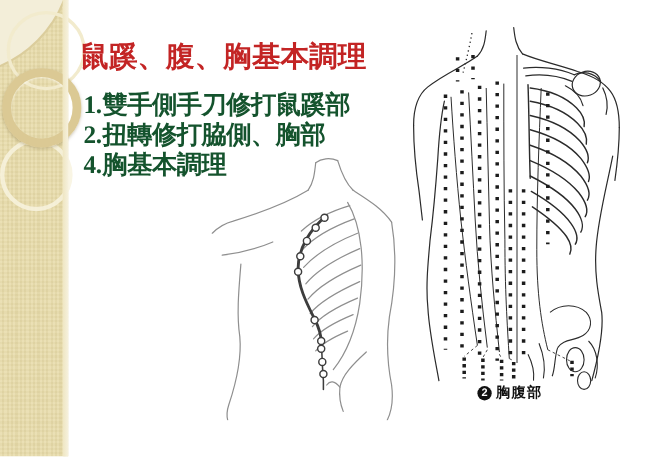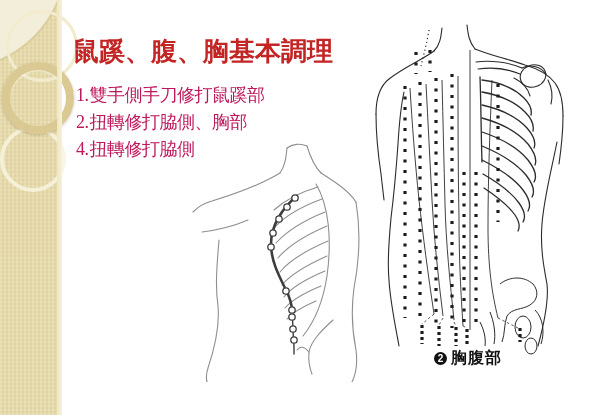--- a/index.html
+++ b/index.html
@@ -37,59 +37,59 @@
     position:absolute;left:0px;top:126px;width:58px;height:58px;border-radius:50%;
     border:4px solid rgba(248,243,223,.85);
   }
   
   .title{
     position:absolute;left:73px;top:34px;z-index:5;
     font-size:26px;font-weight:600;color:#c32424;white-space:nowrap;
   }
   .hit-list{
     position:absolute;left:76px;top:82px;z-index:5;margin:0;padding:0;list-style:none;
-    font-size:18px;font-weight:400;color:#be185d;line-height:27px;
+    font-size:23px;font-weight:700;color:#14532d;line-height:27px;
     letter-spacing:-0.5px;white-space:nowrap;
   }
   .hit-list .num{padding-right:1px;}
   
   .fig{position:absolute;z-index:3;}
   #fig-left{left:190px;top:140px;}
   #fig-right{left:372px;top:22px;}
   .fig-caption{
     position:absolute;left:434px;top:348px;z-index:4;
     display:flex;align-items:center;gap:4px;
     font-family:"Liberation Sans","DejaVu Sans",sans-serif;
   }
   .cap-circle{
     display:inline-block;width:13px;height:13px;border-radius:50%;
     background:#111;color:#fff;font-size:10px;line-height:13px;
     text-align:center;font-weight:700;
   }
-  .cap-text{font-size:16px;font-weight:700;color:#111;letter-spacing:1px;}
+  .cap-text{font-size:13px;font-weight:700;color:#111;letter-spacing:1px;}
 </style>
 </head>
 <body>
 
 <div id="slide">
 
   <div class="sidebar">
     <div class="decor-quadrant"></div>
     <div class="decor-ring-light"></div>
     <div class="decor-ring-faint"></div>
     <div class="decor-ring"></div>
     <div class="sidebar-edge"></div>
   </div>
 
   <div class="title">鼠蹊、腹、胸基本調理</div>
 
   <ul class="hit-list">
     <li><span class="num">1.</span><span>雙手側手刀修打鼠蹊部</span></li>
     <li><span class="num">2.</span><span>扭轉修打脇側、胸部</span></li>
-    <li><span class="num">4.</span><span>扭轉修打脇側</span></li>
+    <li><span class="num">4.</span><span>胸基本調理</span></li>
   </ul>
 
   <svg id="fig-left" class="fig" width="172" height="242" viewBox="0 0 172 242">
     <g fill="none" stroke="#8f8f8f" stroke-width="1.1" stroke-linecap="round">
       <path d="M97,8 C102,4 110,3 117,6"></path>
       <path d="M97,8 C96,18 95,26 90,33"></path>
       <path d="M117,6 C120,16 124,26 131,33"></path>
       <path d="M131,33 C145,42 158,50 166,62"></path>
       <path d="M166,62 C171,92 169,122 164,148 C161,170 162,190 166,210 C168,226 165,236 162,242"></path>
       <path d="M90,33 C72,44 45,54 22,61 C14,63 8,67 3,72"></path>

